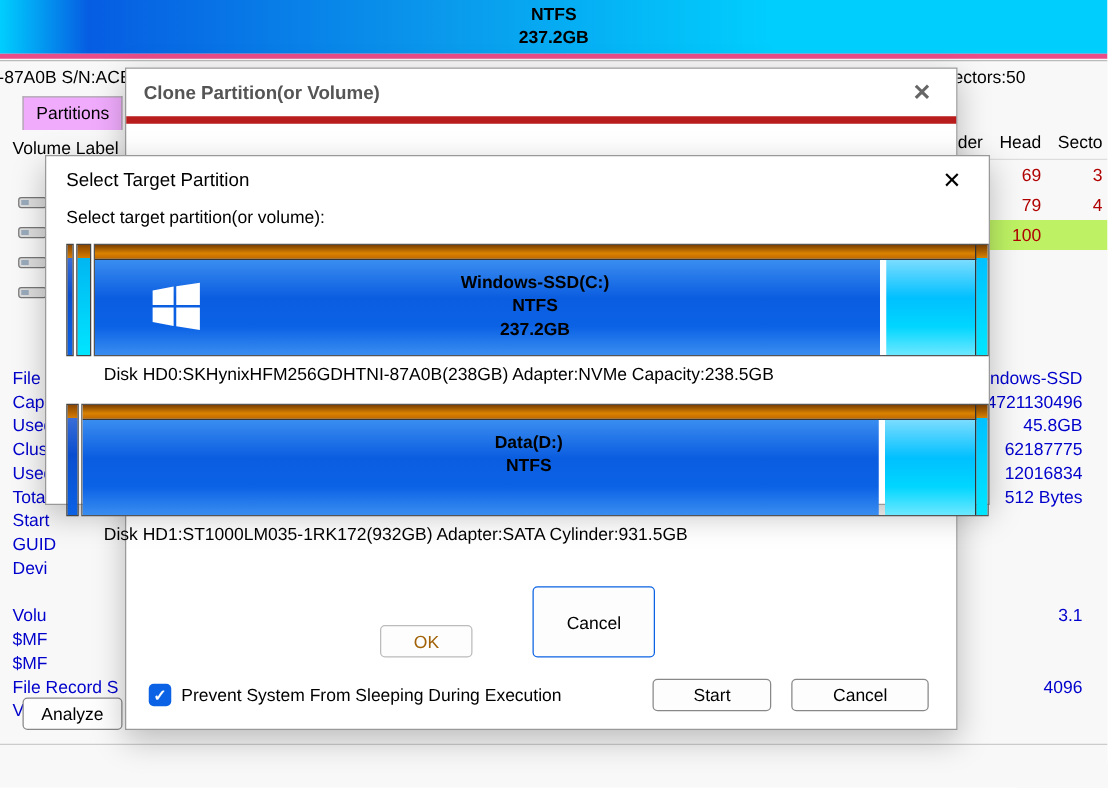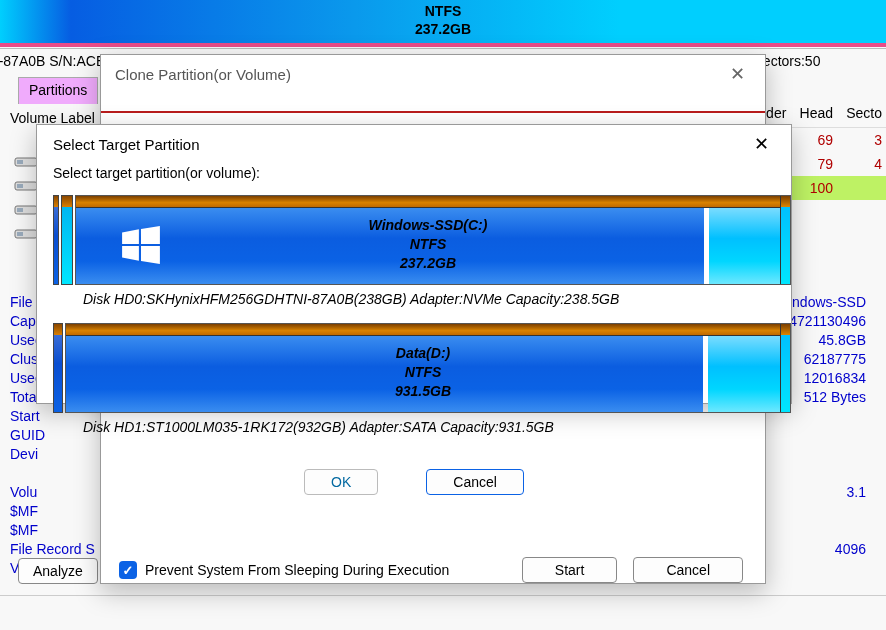--- a/index.html
+++ b/index.html
@@ -85,27 +85,28 @@
 
   
   .dlg {
     position: absolute;
     background: #fff;
     border: 1px solid #999;
     box-shadow: 0 8px 24px rgba(0,0,0,0.25);
   }
   .dlg-clone { left: 100px; top: 54px; width: 666px; height: 530px; }
   .dlg-title {
-    padding: 10px 14px 28px 14px;
+    padding: 10px 14px 10px 14px;
     font-size: 15px;
     color: #555;
-    border-bottom: 2px solid #b91c1c;
+    border-bottom: 6px solid #b91c1c;
     display: flex;
     justify-content: space-between;
     align-items: center;
+    font-weight: bold;
   }
   .x-btn { font-size: 18px; color: #666; cursor: pointer; padding: 0 6px; line-height: 1; }
   .dlg-clone .body { padding: 14px 18px; position: relative; height: calc(100% - 42px); }
 
   .chk-row { position: absolute; left: 18px; bottom: 20px; display: flex; align-items: center; gap: 8px; }
   .chk {
     width: 18px; height: 18px; border-radius: 4px; background: #0b62e5;
     display: flex; align-items: center; justify-content: center;
   }
   .chk::after { content: "✓"; color: #fff; font-size: 13px; font-weight: bold; }
@@ -124,21 +125,21 @@
   
   .dlg-select { left: 36px; top: 124px; width: 756px; height: 280px; }
   .dlg-select .title {
     padding: 10px 16px 8px 16px;
     font-size: 15px;
     display: flex;
     justify-content: space-between;
     align-items: center;
   }
   .dlg-select .subtitle { padding: 4px 16px 4px 16px; font-size: 14px; }
-  .dlg-select .body { padding: 10px 0 10px 16px; font-style: italic; }
+  .dlg-select .body { padding: 10px 0 10px 16px; }
 
   .part-block {
     position: relative;
     height: 90px;
     margin-bottom: 6px;
     display: flex;
     gap: 2px;
   }
   .stub {
     width: 6px;
@@ -197,21 +198,21 @@
   .win-logo svg { width: 42px; height: 42px; }
 
   .disk-desc { font-size: 14px; margin: 0 0 16px 30px; }
 
   .dlg-select .btn-row {
     display: flex;
     justify-content: center;
     gap: 48px;
     padding-top: 8px;
   }
-  .btn.disabled { color: #0369a1; border-color: #bbb; }
+  .btn.disabled { color: #a16207; border-color: #bbb; margin-top: 31px; }
   .btn.primary { border-color: #0b62e5; color: #000; }
 
 </style>
 </head>
 <body>
 
 <div class="top-band">
   <div>NTFS</div>
   <div>237.2GB</div>
 </div>
@@ -351,23 +352,22 @@
       <div class="part-block">
         <div class="stub" style="width: 10px;"></div>
         <div class="pbar">
           <div class="topstripe"></div>
           <div class="fill blue-grad" style="width: 88%;"></div>
           <div class="rest cyan-grad" style="width: 10%; right: 10px;"></div>
           <div class="endcap"></div>
           <div class="plabels">
             <div>Data(D:)</div>
             <div>NTFS</div>
-            <div>931.5GB</div>
           </div>
         </div>
       </div>
-      <div class="disk-desc">Disk HD1:ST1000LM035-1RK172(932GB)  Adapter:SATA  Capacity:931.5GB</div>
+      <div class="disk-desc">Disk HD1:ST1000LM035-1RK172(932GB)  Adapter:SATA  Cylinder:931.5GB</div>
     </div>
   <div class="btn-row">
     <button class="btn disabled">OK</button>
     <button class="btn primary">Cancel</button>
   </div>
 </div>
 
 </body></html>

